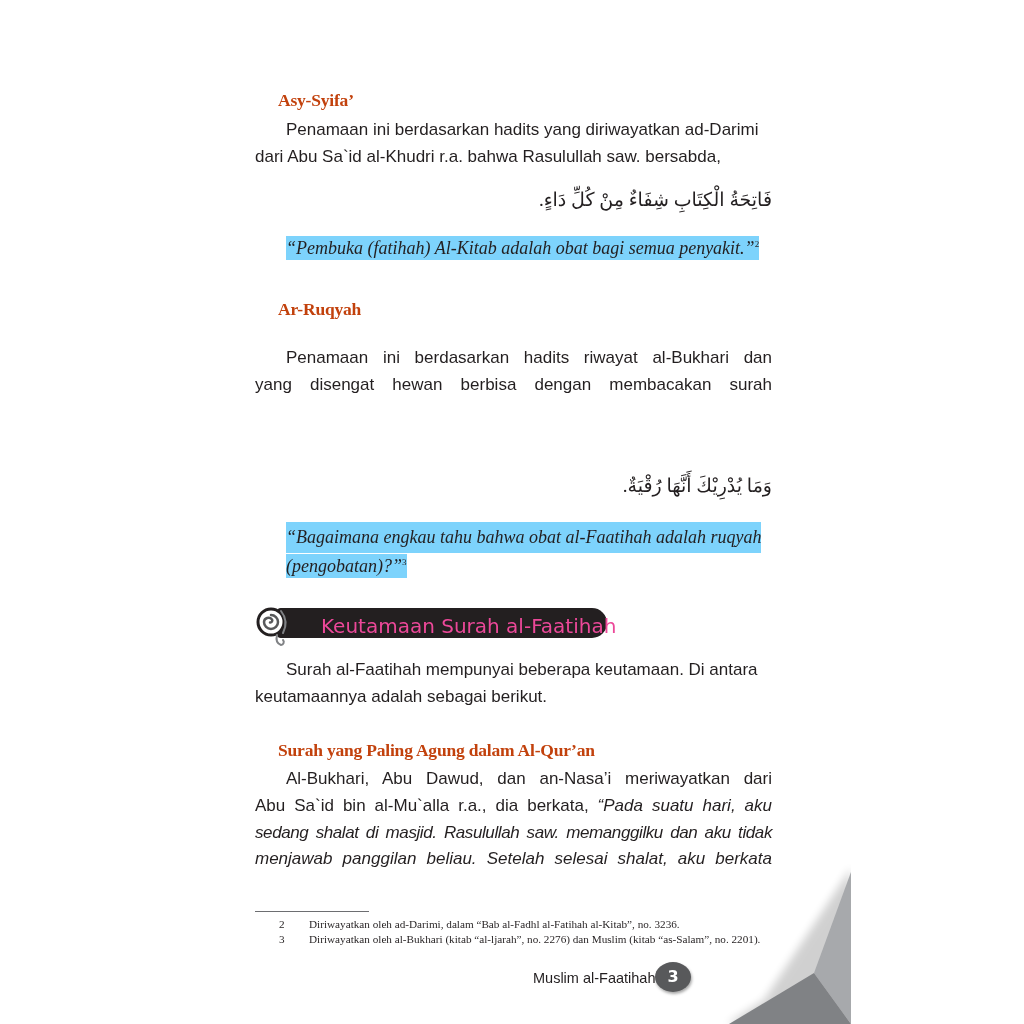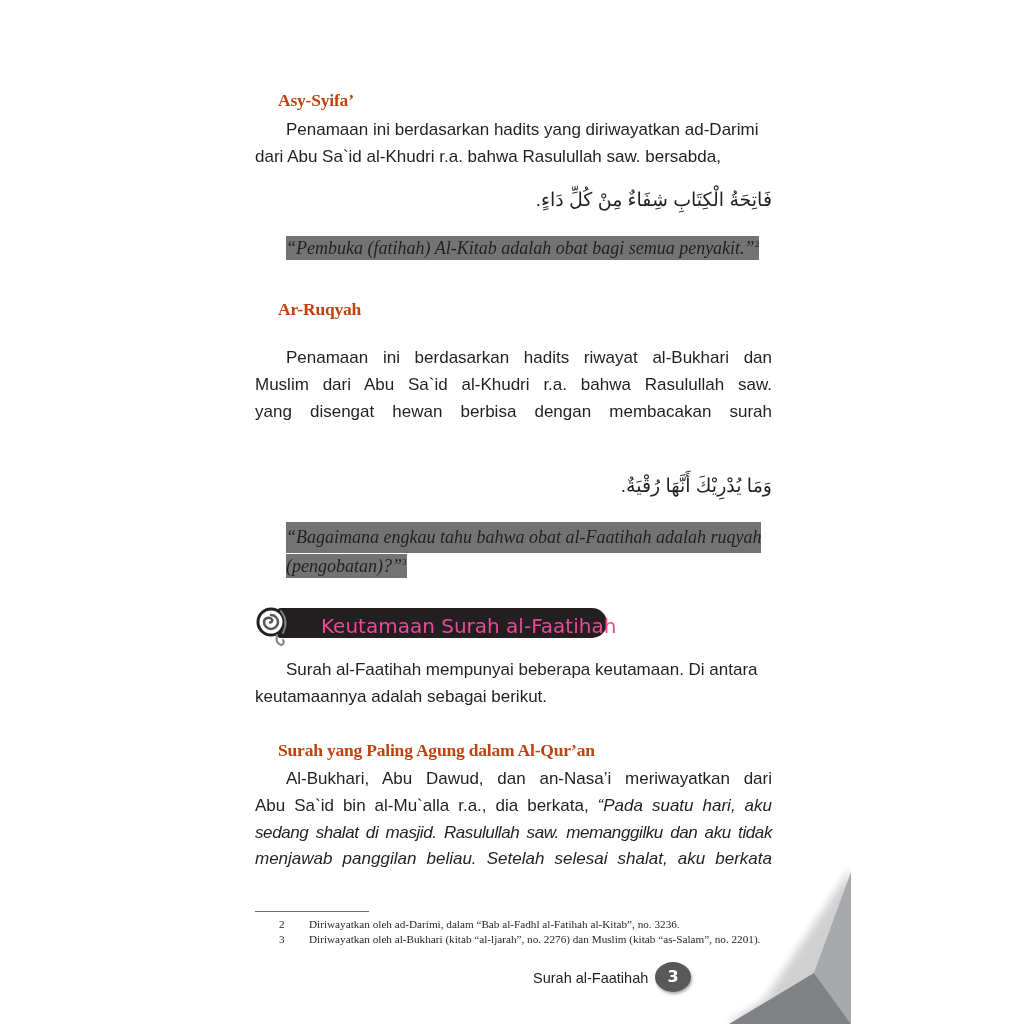--- a/index.html
+++ b/index.html
@@ -22,29 +22,29 @@
     }
     .para {
       position: absolute; left: 0; width: 517px;
       font-family: "Liberation Sans", sans-serif; font-size: 17px;
       line-height: 26.8px; text-align: justify; color: #231f20;
     }
     .para .line { display: block; height: 26.8px; white-space: nowrap; overflow: visible; }
     .justify { text-align: justify; text-align-last: justify; white-space: normal !important; }
     .indent { padding-left: 31px; }
     .arabic {
-      position: absolute; right: 0; font-family: Liberation Sans, sans-serif;
+      position: absolute; right: 0; font-family: Liberation Serif, serif;
       font-size: 19px; direction: rtl; color: #231f20; white-space: nowrap; margin-left: 12px;
     }
     .quote {
       position: absolute; left: 31px; width: 487px;
       font-family: "Liberation Serif", serif; font-style: italic;
       font-size: 18px; line-height: 26.5px; color: #231f20;
     }
-    .quote .hl { background: #737373; padding: 2px 0; }
+    .quote .hl { background: #7dd3fc; padding: 2px 0; }
     sup.fn { font-size: 9px; font-style: normal; vertical-align: super; line-height: 0; }
 
     .banner { position: absolute; left: 0; top: 605px; height: 34px; width: 360px; }
     .banner-bar {
       position: absolute; left: 22px; top: 3px; height: 30px; width: 330px;
       background: #231f20; border-radius: 4px 16px 16px 4px;
     }
     .banner-title {
       position: absolute; left: 44px; top: 4px; color: #ec4899;
       font-family: "DejaVu Sans", sans-serif; font-size: 20px; white-space: nowrap;
@@ -97,21 +97,20 @@
       <span class="line">dari Abu Sa`id al-Khudri r.a. bahwa Rasulullah saw. bersabda,</span>
     </div>
     <div class="arabic" style="top:188px;">فَاتِحَةُ الْكِتَابِ شِفَاءٌ مِنْ كُلِّ دَاءٍ.</div>
     <div class="quote" style="top:235px;">
       <span class="hl"><span>“Pembuka (fatihah) Al-Kitab adalah obat bagi semua penyakit.”</span><sup class="fn">2</sup></span>
     </div>
 
     <div class="h3" style="top:299px;">Ar-Ruqyah</div>
     <div class="para" style="top:325px;margin-top:20px;">
       <span class="line indent justify">Penamaan ini berdasarkan hadits riwayat al-Bukhari dan</span>
-      <span class="line justify">Muslim dari Abu Sa`id al-Khudri r.a. bahwa Rasulullah saw.</span>
       <span class="line justify">yang disengat hewan berbisa dengan membacakan surah</span>
     </div>
     <div class="arabic" style="top:474px;">وَمَا يُدْرِيْكَ أَنَّهَا رُقْيَةٌ.</div>
     <div class="quote" style="top:522px;">
       <span class="hl" style="display:inline-block;">“Bagaimana engkau tahu bahwa obat al-Faatihah adalah ruqyah</span><br>
       <span class="hl"><span>(pengobatan)?”</span><sup class="fn">3</sup></span>
     </div>
 
     <div class="banner">
       <div class="banner-bar">
@@ -139,16 +138,16 @@
     </div>
 
     <div class="fn-rule"></div>
     <div class="footnote" style="top:918px;">
       <span class="num">2</span><span>Diriwayatkan oleh ad-Darimi, dalam “Bab al-Fadhl al-Fatihah al-Kitab”, no. 3236.</span>
     </div>
     <div class="footnote" style="top:933px;">
       <span class="num">3</span><span>Diriwayatkan oleh al-Bukhari (kitab “al-ljarah”, no. 2276) dan Muslim (kitab “as-Salam”, no. 2201).</span>
     </div>
 
-    <div class="running-head" style="left:278px;">Surah al-Faatihah</div>
+    <div class="running-head" style="left:278px;">Muslim al-Faatihah</div>
     <div class="page-badge" style="left:400px;">3</div>
   </div>
 </div>
 
 </body></html>

